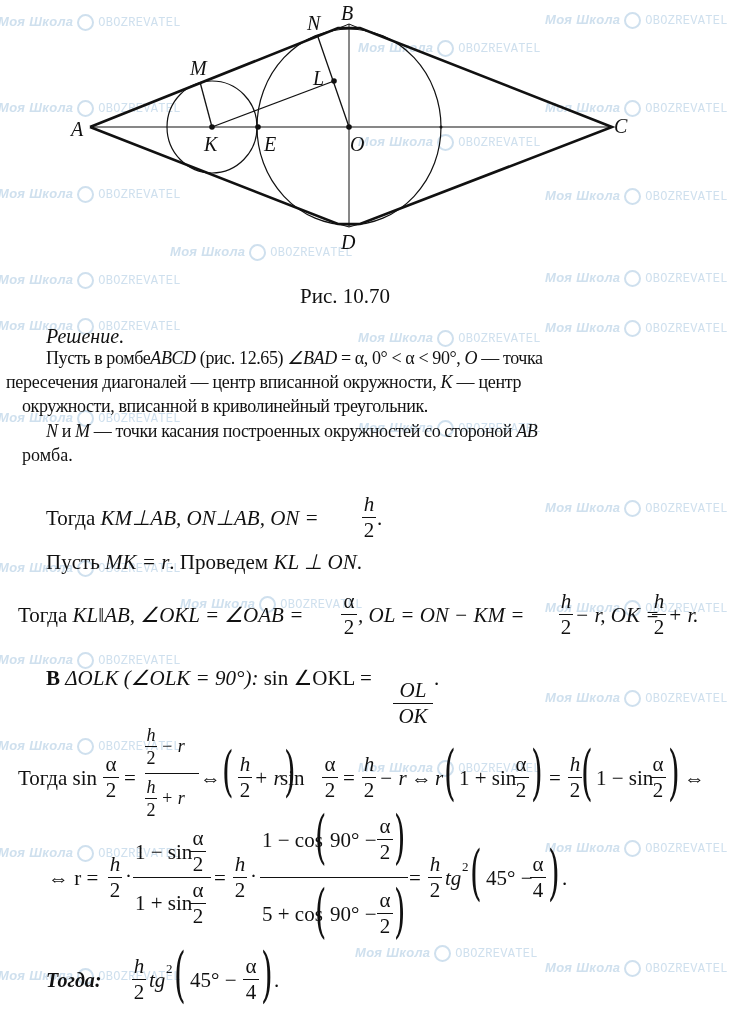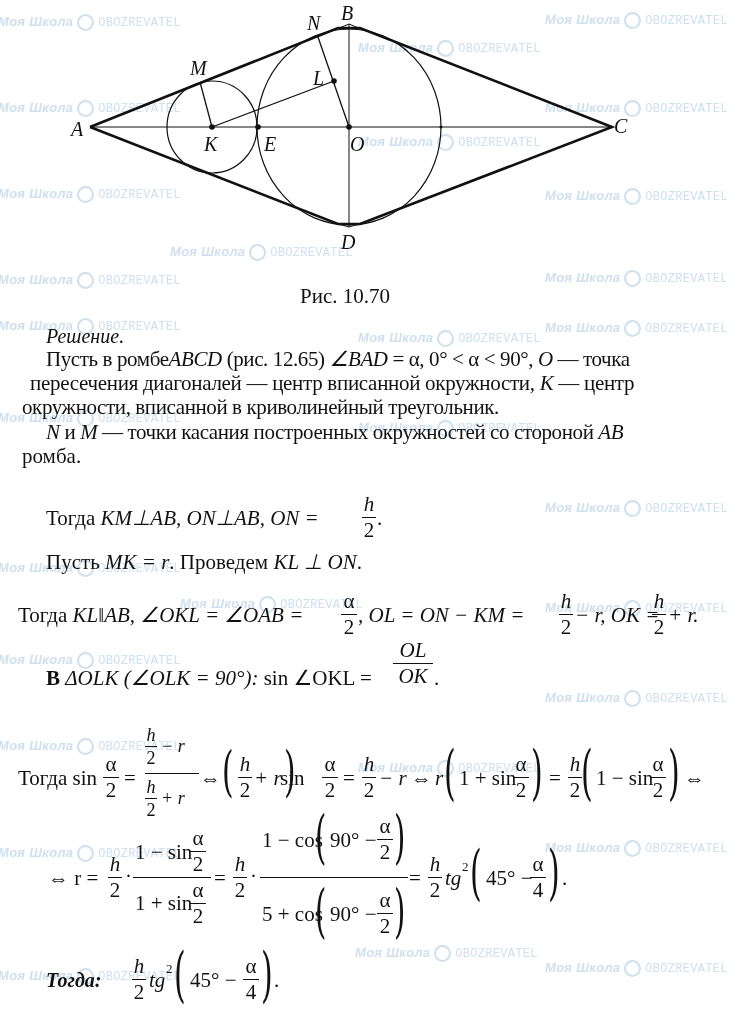--- a/index.html
+++ b/index.html
@@ -8,21 +8,21 @@
   .wm { position: absolute; font-family: "Liberation Sans", sans-serif; font-size: 13px;
         color: #cfe0ee; white-space: nowrap; pointer-events: none; letter-spacing: 0.3px; }
   .wm .school { font-style: italic; font-weight: bold; }
   .wm .logo { display: inline-block; width: 17px; height: 17px; border-radius: 50%;
               border: 2px solid #cfe0ee; vertical-align: middle; margin: 0 4px; box-sizing: border-box; }
   .wm .brand { font-family: Liberation Mono, monospace; font-size: 12px; }
   svg.fig { position: absolute; left: 0; top: 0; }
   .lbl { position: absolute; font-family: "Liberation Serif", serif; font-style: italic;
          font-size: 20px; line-height: 1; }
   .caption { position: absolute; left: 300px; top: 284px; font-size: 21px; }
-  .line { position: absolute; font-size: 21px; line-height: 1; white-space: nowrap; }
+  .line { position: absolute; font-size: 18px; line-height: 1; white-space: nowrap; }
   .it { font-style: italic; }
   .b { font-weight: bold; }
   .m { position: absolute; font-size: 21px; line-height: 1; white-space: nowrap; }
   .frac { position: absolute; text-align: center; font-size: 21px; line-height: 1; }
   .frac .num, .frac .den { display: block; }
   .frac .bar { display: block; border-top: 1.3px solid #111; margin: 2px 0; }
   .paren { position: absolute; font-family: "DejaVu Serif", serif; font-weight: 200; line-height: 1; }
 </style>
 </head>
 <body>
@@ -95,21 +95,21 @@
 <span class="lbl" style="left:313px;top:68px">L</span>
 
 <div class="caption">Рис. 10.70</div>
 
 <div class="line it" style="left:46px;top:326px;font-size:20px">Решение.</div>
 
 <div class="line" style="left:46px;top:349px;letter-spacing:-0.4px">
   <span>Пусть в ромбе</span><span class="it">ABCD</span>
   <span>(рис. 12.65)</span> <span class="it">∠BAD</span><span> = α, 0° &lt; α &lt; 90°, </span><span class="it">O</span><span> — точка</span>
 </div>
-<div class="line" style="left:30px;top:373px;letter-spacing:-0.3px">
+<div class="line" style="left:6px;top:373px;letter-spacing:-0.3px">
   <span>пересечения диагоналей — центр вписанной окружности, </span><span class="it">K</span><span> — центр</span>
 </div>
 <div class="line" style="left:22px;top:397px;letter-spacing:-0.4px">окружности, вписанной в криволинейный треугольник.</div>
 
 <div class="line" style="left:46px;top:422px;letter-spacing:-0.4px">
   <span class="it">N</span><span> и </span><span class="it">M</span><span> — точки касания построенных окружностей со стороной </span><span class="it">AB</span>
 </div>
 <div class="line" style="left:22px;top:446px">ромба.</div>
 
 <div class="m" style="left:46px;top:508px">
@@ -145,21 +145,21 @@
 <div class="frac it" style="left:652px;top:591px;width:14px">
   <span class="num">h</span>
     <span class="bar"></span>
     <span class="den" style="font-style:normal">2</span>
 </div>
 <div class="m it" style="left:668px;top:605px">+ r.</div>
 
 <div class="m" style="left:46px;top:668px">
   <span class="b">В </span><span class="it">ΔOLK</span><span class="it"> (∠OLK = 90°): </span><span>sin ∠OKL = </span>
 </div>
-<div class="frac it" style="left:393px;top:640px;width:40px">
+<div class="frac it" style="left:393px;top:680px;width:40px">
   <span class="num">OL</span>
     <span class="bar"></span>
     <span class="den">OK</span>
 </div>
 <div class="m" style="left:434px;top:668px">.</div>
 
 <div class="m" style="left:18px;top:768px">Тогда sin</div>
 <div class="frac" style="left:103px;top:754px;width:16px">
   <span class="num">α</span>
     <span class="bar"></span>

